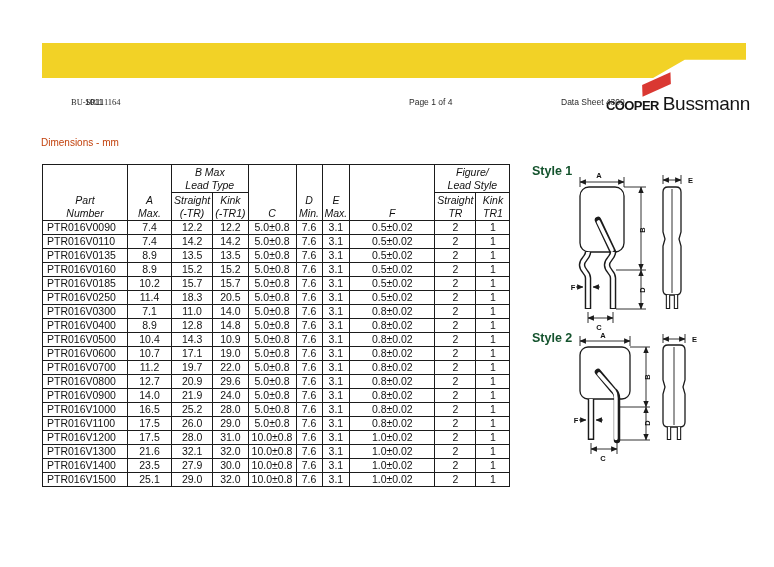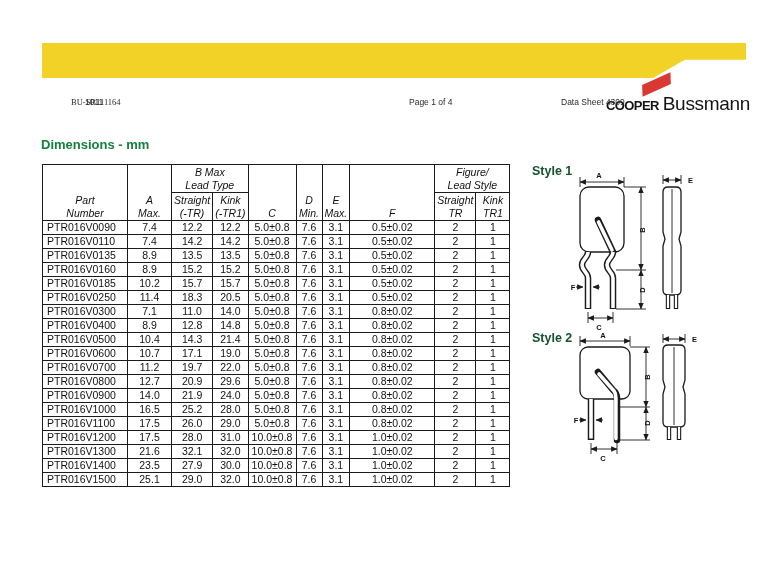--- a/index.html
+++ b/index.html
@@ -13,21 +13,21 @@
         transform:rotate(-24deg) skewX(-22deg);}
   .logo{position:absolute;left:606px;top:93px;white-space:nowrap;color:#141414;}
   .logo .primary{font-weight:bold;font-size:13px;letter-spacing:-0.6px;}
   .logo .secondary{font-size:19px;letter-spacing:-0.3px;margin-left:4px;}
 
   
   .meta{position:absolute;top:97px;font-size:8.5px;color:#2b2b2b;white-space:nowrap;}
   .m1{left:42px;margin-left:43px;}  .m2{left:71px;font-family:Liberation Serif, serif;}  .m3{left:409px;}  .m4{left:518px;margin-left:43px;}
 
   
-  .sec-title{position:absolute;left:41px;top:137px;font-size:13px;font-weight:bold;color:#15803d;}
+  .sec-title{position:absolute;left:41px;top:137px;font-size:10px;font-weight:normal;color:#c2410c;}
 
   
   table.dim{position:absolute;left:42px;top:164px;border-collapse:collapse;table-layout:fixed;
             font-size:10.5px;color:#111;}
   table.dim th,table.dim td{border:1px solid #1b1b1b;padding:0 2px;text-align:center;
             font-weight:normal;line-height:13px;overflow:hidden;white-space:nowrap;}
   table.dim thead tr.gr{height:28px;}
   table.dim thead tr.cr{height:28px;}
   table.dim tbody tr{height:14px;margin-left:32px;}
   table.dim th{vertical-align:bottom;}
@@ -223,21 +223,21 @@
           <td>7.6</td>
           <td>3.1</td>
           <td>0.8±0.02</td>
           <td>2</td>
           <td>1</td>
         </tr>
         <tr>
           <td class="part-cell">PTR016V0500</td>
           <td>10.4</td>
           <td>14.3</td>
-          <td>21.4</td>
+          <td>10.9</td>
           <td>5.0±0.8</td>
           <td>7.6</td>
           <td>3.1</td>
           <td>0.8±0.02</td>
           <td>2</td>
           <td>1</td>
         </tr>
         <tr>
           <td class="part-cell">PTR016V0600</td>
           <td>10.7</td>

